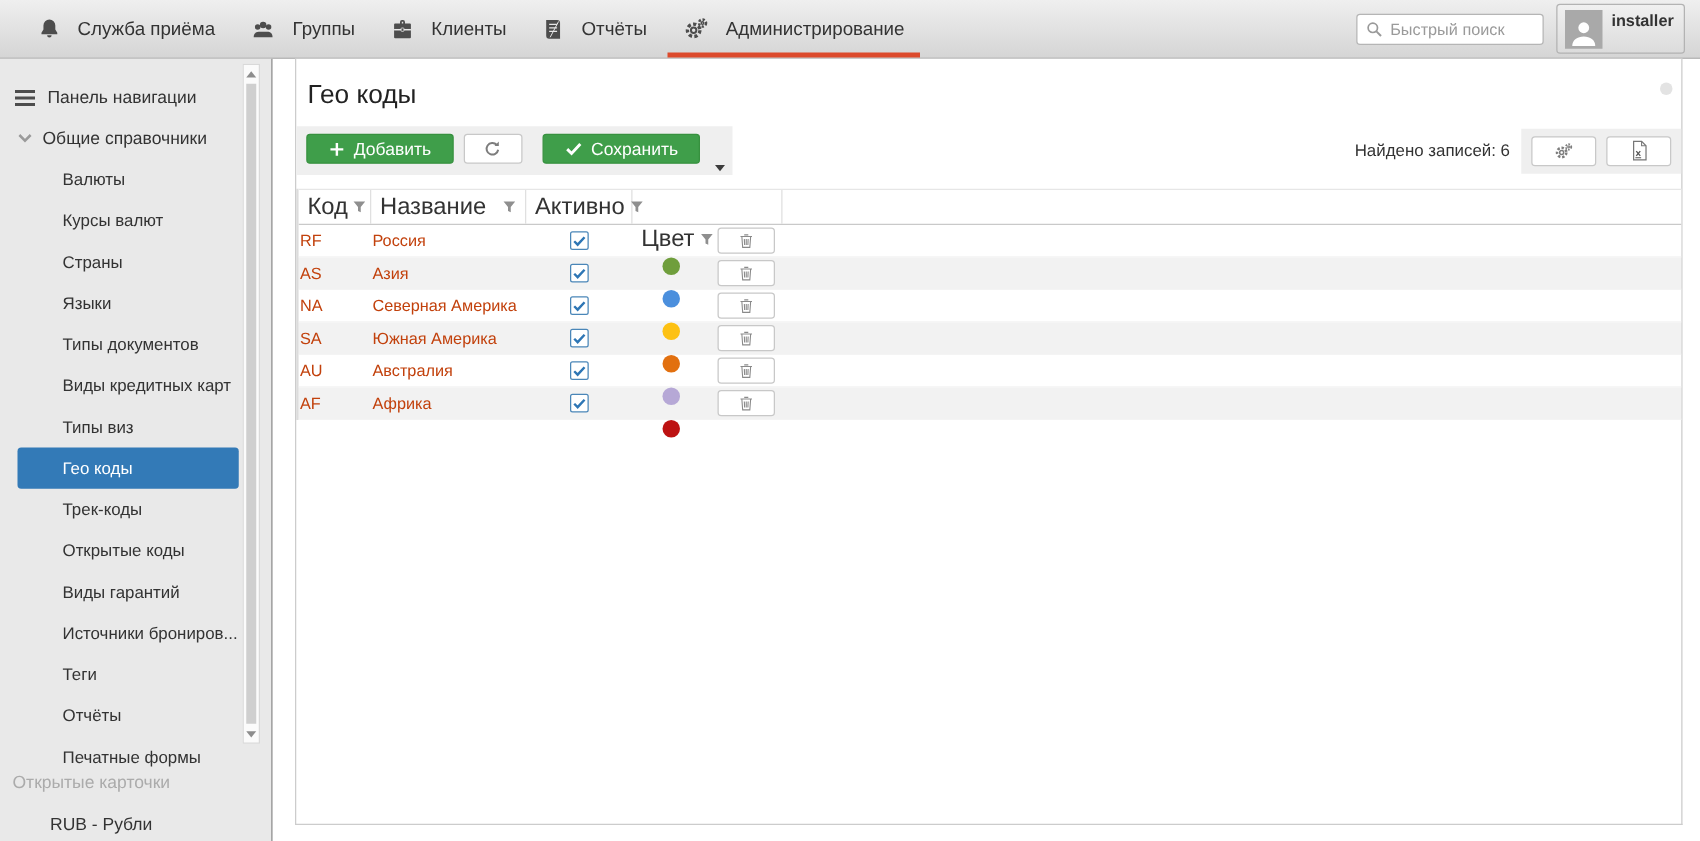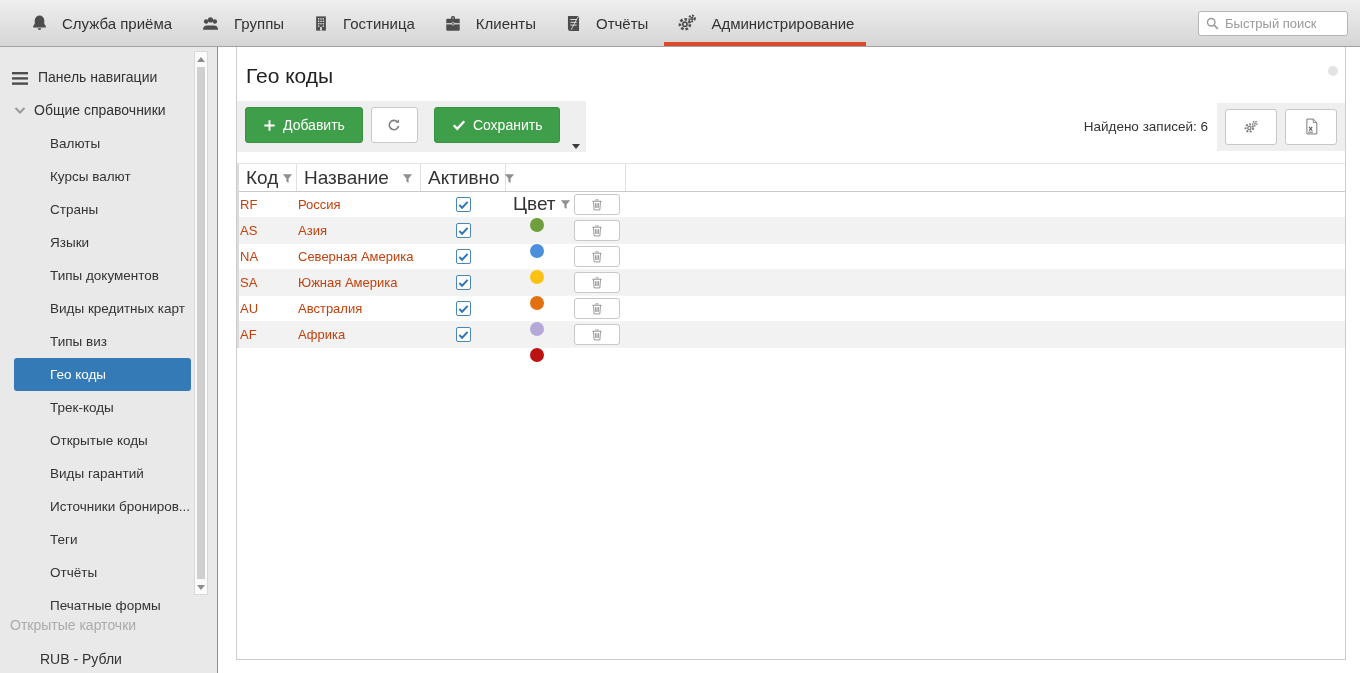--- a/index.html
+++ b/index.html
@@ -63,21 +63,21 @@
     border-left:1px solid #ccc; border-right:1px solid #ccc; border-bottom:1px solid #ccc;
     background:#fff; padding:0 0 0 0; }
   .page-title { font-size:21px; font-weight:500; color:#222; margin:17px 0 0 9px; }
   .corner-icon { position:absolute; top:19px; right:7px; width:10px; height:10px;
     border-radius:50%; background:#e3e3e3; cursor:pointer; }
 
   .toolbar-row { display:flex; justify-content:space-between; align-items:center;
     margin:13px 0 0 0; }
   .toolbar-left { position:relative; display:flex; gap:8px; background:#efefef;
     padding:6px 26px 9px 8px; }
-  .btn { display:inline-flex; align-items:center; justify-content:center; gap:7px; height:36px;
+  .btn { display:inline-flex; align-items:center; justify-content:center; gap:7px; height:24px;
     border-radius:3px; font-size:14px; cursor:pointer; font-family:"Liberation Sans", sans-serif; }
   .btn-green { background:#3f9e4a; border:1px solid #37913f; color:#fff; padding:0 17px; }
   .btn-light { background:#fff; border:1px solid #c8c8c8; color:#7d7d7d; width:47px; }
   .caret { position:absolute; right:6px; bottom:3px; width:0; height:0; cursor:pointer;
     border-left:4px solid transparent; border-right:4px solid transparent; border-top:5px solid #3c3c3c; }
   .toolbar-right { display:flex; align-items:center; }
   .found-text { font-size:13.5px; color:#333; margin-right:9px; }
   .right-strip { display:flex; gap:8px; background:#efefef; padding:6px 8px; }
   .btn-icon { width:52px; }
 
@@ -122,42 +122,20 @@
               <circle cx="6.5" cy="9.5" r="2.8"></circle>
               <circle cx="17.5" cy="9.5" r="2.8"></circle>
               <circle cx="12" cy="7.5" r="3.3"></circle>
               <path d="M2.5 19.5c0-3 2.2-5 5.2-5h8.6c3 0 5.2 2 5.2 5v.5H2.5z"></path>
             </svg>
         </span>
         <span>Группы</span>
       </div>
       <div class="nav-item">
         <span class="nicon">
-          <svg width="18" height="19" viewBox="0 0 24 24">
-              <rect x="5.5" y="2.5" width="13" height="19" fill="currentColor"></rect>
-              <g fill="#e7e7e7">
-                <rect x="8" y="5" width="1.8" height="1.8"></rect>
-                <rect x="11.1" y="5" width="1.8" height="1.8"></rect>
-                <rect x="14.2" y="5" width="1.8" height="1.8"></rect>
-                <rect x="8" y="8.2" width="1.8" height="1.8"></rect>
-                <rect x="11.1" y="8.2" width="1.8" height="1.8"></rect>
-                <rect x="14.2" y="8.2" width="1.8" height="1.8"></rect>
-                <rect x="8" y="11.4" width="1.8" height="1.8"></rect>
-                <rect x="11.1" y="11.4" width="1.8" height="1.8"></rect>
-                <rect x="14.2" y="11.4" width="1.8" height="1.8"></rect>
-                <rect x="8" y="14.6" width="1.8" height="1.8"></rect>
-                <rect x="14.2" y="14.6" width="1.8" height="1.8"></rect>
-                <rect x="10.9" y="16.5" width="2.2" height="5"></rect>
-              </g>
-            </svg>
-        </span>
-        <span>Гостиница</span>
-      </div>
-      <div class="nav-item">
-        <span class="nicon">
           <svg width="20" height="19" viewBox="0 0 24 24">
               <path fill="currentColor" d="M9.5 6V4.5A2 2 0 0 1 11.5 2.5h1a2 2 0 0 1 2 2V6h5a1 1 0 0 1 1 1v13a1 1 0 0 1-1 1h-15a1 1 0 0 1-1-1V7a1 1 0 0 1 1-1h5zm1.8 0h1.4V4.4h-1.4V6z"></path>
               <rect x="3.5" y="11.6" width="17" height="1.5" fill="#e7e7e7"></rect>
               <rect x="10.6" y="10.6" width="2.8" height="3.4" rx="0.6" fill="currentColor" stroke="#e7e7e7" stroke-width="0.8"></rect>
             </svg>
         </span>
         <span>Клиенты</span>
       </div>
       <div class="nav-item">
         <span class="nicon">
@@ -189,20 +167,29 @@
     </nav>
     <div class="topbar-right">
       <div class="search-box">
         <span style="display:flex;">
           <svg width="15" height="15" viewBox="0 0 24 24">
               <circle cx="10" cy="10" r="6" fill="none" stroke="#9a9a9a" stroke-width="2.2"></circle>
               <line x1="14.6" y1="14.6" x2="20.5" y2="20.5" stroke="#9a9a9a" stroke-width="2.6"></line>
             </svg>
         </span>
         <input type="text" placeholder="Быстрый поиск" style="">
+      </div>
+      <div class="user-chip">
+        <span class="avatar">
+          <svg width="26" height="26" viewBox="0 0 24 24" fill="#fff">
+              <circle cx="12" cy="8.5" r="4"></circle>
+              <path d="M3.5 22c0-4.4 3.8-7 8.5-7s8.5 2.6 8.5 7z"></path>
+            </svg>
+        </span>
+        <span class="user-name">installer</span>
       </div>
     </div>
   </header>
 
   <div class="body">
 
     <aside class="sidebar">
       <div class="nav-scroll">
         <div class="panel-title">
           <span style="display:flex;">

